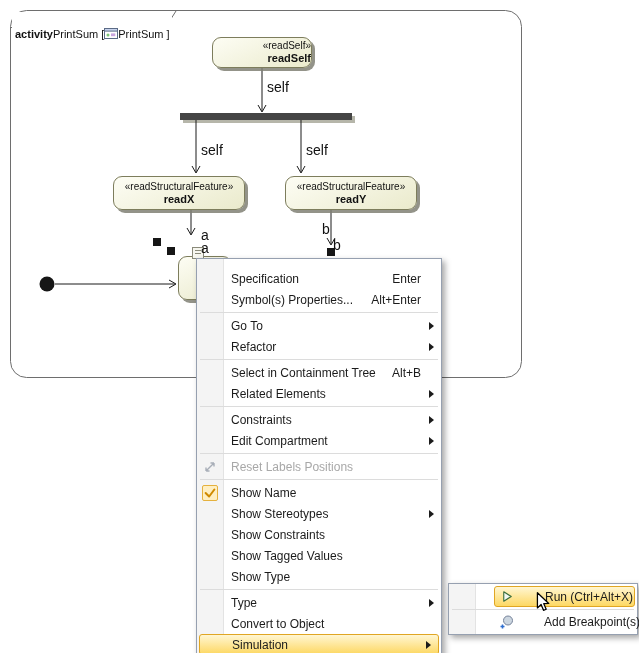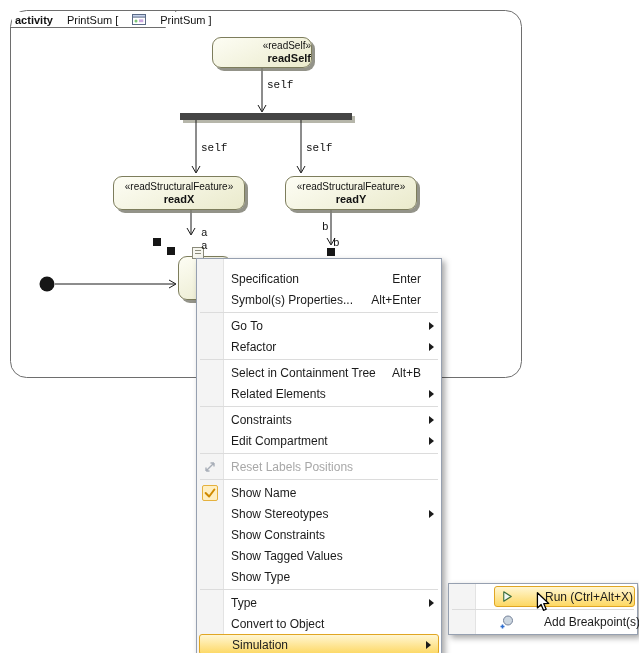--- a/index.html
+++ b/index.html
@@ -13,24 +13,24 @@
   .node {
     position:absolute; z-index:2;
     background:linear-gradient(155deg, #fdfdf4 0%, #eaeacc 100%);
     border:1px solid #7d7d5c; border-radius:9px;
     box-shadow:3px 3px 0 rgba(128,128,116,0.85);
     display:flex; flex-direction:column; justify-content:center;
     text-align:center; color:#111;
   }
   .node .stereo { font-size:10px; line-height:12px; }
   .node .nname  { font-size:11px; line-height:13px; font-weight:bold; }
-  .edge-label { position:absolute; z-index:3; font-size:11px; color:#111; white-space:nowrap;font-family:Liberation Mono, monospace; }
+  .edge-label { position:absolute; z-index:3; font-size:14px; color:#111; white-space:nowrap; }
   #frame-tab {
     position:absolute; left:12px; top:12px; z-index:3; height:15px;
-    display:flex; align-items:center; gap:14px; padding:0 2px 0 3px;
+    display:flex; gap:0; padding:16px 2px 0 3px;
     font-size:11px; color:#111; background:#fff; white-space:nowrap;
   }
   #frame-tab .kind { font-weight:bold; }
   .mini-icon { display:inline-block; line-height:0; }
   #action-sliver { left:178px; top:256px; width:54px; height:44px; }
   #smart-handle {
     position:absolute; left:192px; top:247px; width:12px; height:12px; z-index:3;
     background:#f6f6ef; border:1px solid #8a8a7a;
   }
   #smart-handle i { display:block; height:1px; background:#8a8a7a; margin:2px 2px 0 2px; }

